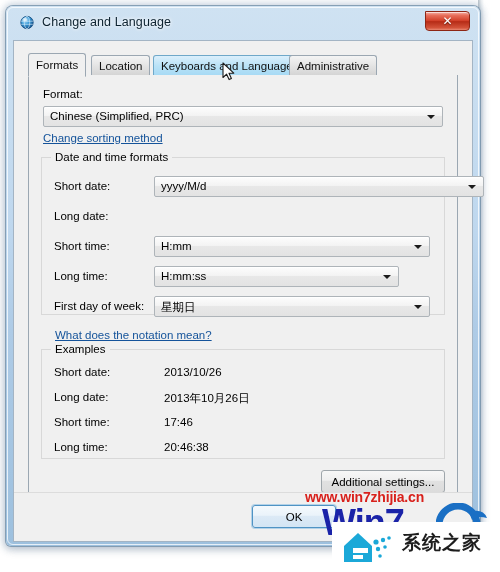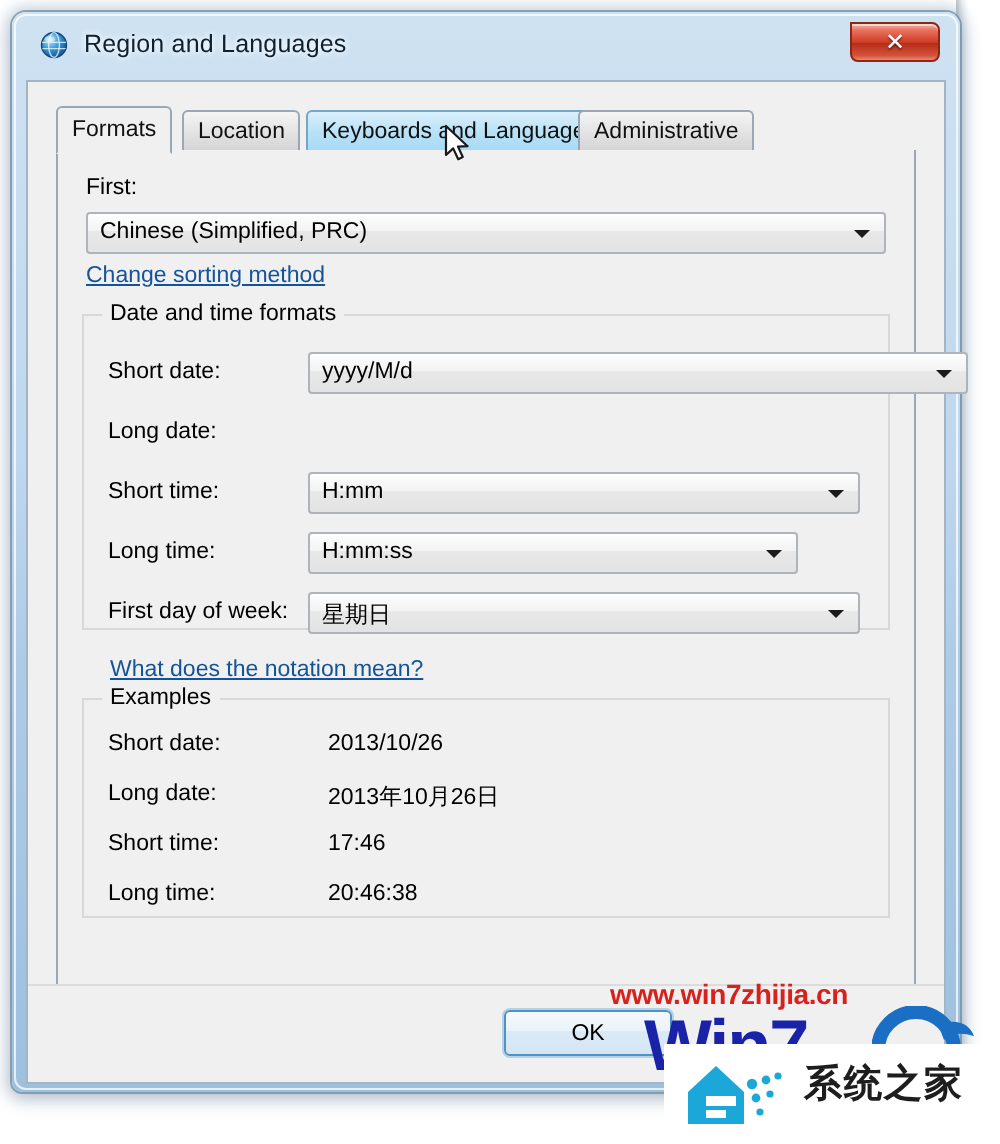--- a/index.html
+++ b/index.html
@@ -193,21 +193,21 @@
             <stop offset="100%" stop-color="#15528c"></stop>
           </radialGradient>
         </defs>
         <circle cx="8" cy="7.5" r="6.2" fill="url(#gl)" stroke="#0e3f६e"></circle>
         <circle cx="8" cy="7.5" r="6.2" fill="none" stroke="#114b80" stroke-width="0.8"></circle>
         <ellipse cx="8" cy="7.5" rx="2.7" ry="6.2" fill="none" stroke="#dff1fc" stroke-width="0.7" opacity="0.85"></ellipse>
         <path d="M2 6.2h12M2.2 9.3h11.6" stroke="#dff1fc" stroke-width="0.7" fill="none" opacity="0.85"></path>
         <ellipse cx="5.9" cy="4.6" rx="2.5" ry="1.5" fill="#ffffff" opacity="0.45"></ellipse>
       </svg>
     </span>
-    <span id="title-text">Region and Languages</span>
+    <span id="title-text">Change and Language</span>
 
     <div id="close-button">
       <span class="x">✕</span>
     </div>
   </div>
 
   <div id="client">
     <div id="client-white"></div>
 
     <div id="tabstrip">
@@ -219,21 +219,21 @@
         </div>
       <div class="tab hover" style="left:125px;">
           <span>Keyboards and Languages</span>
         </div>
       <div class="tab" style="left:261px;">
           <span>Administrative</span>
         </div>
     </div>
     <div id="tabpanel">
 
-      <span class="lbl" style="left:14px;top:13px;">First:</span>
+      <span class="lbl" style="left:14px;top:13px;">Format:</span>
 
       <div class="combo" style="left:14px;top:31px;width:400px;">
         <span class="val">Chinese (Simplified, PRC)</span>
         <span class="arrow"></span>
       </div>
 
       <span class="link" style="left:14px;top:57px;">Change sorting method</span>
 
       <div class="group" style="left:12px;top:82px;width:404px;height:158px;">
         <span class="group-title">Date and time formats</span>
@@ -276,20 +276,23 @@
         <span class="lbl" style="left:12px;top:41px;">Long date:</span>
         <span class="lbl" style="left:122px;top:41px;">2013年10月26日</span>
 
         <span class="lbl" style="left:12px;top:66px;">Short time:</span>
         <span class="lbl" style="left:122px;top:66px;">17:46</span>
 
         <span class="lbl" style="left:12px;top:91px;">Long time:</span>
         <span class="lbl" style="left:122px;top:91px;">20:46:38</span>
       </div>
 
+      <div class="btn" style="left:292px;top:395px;width:124px;height:23px;">
+        <span>Additional settings...</span>
+      </div>
 
       <span class="link" style="left:12px;top:422px;">Go online to learn about changing languages and regional formats</span>
     </div>
   </div>
 
   <div id="buttonbar">
     <div id="bar-sep"></div>
     <div class="btn default" style="left:238px;top:13px;width:84px;height:23px;">
       <span>OK</span>
     </div>

